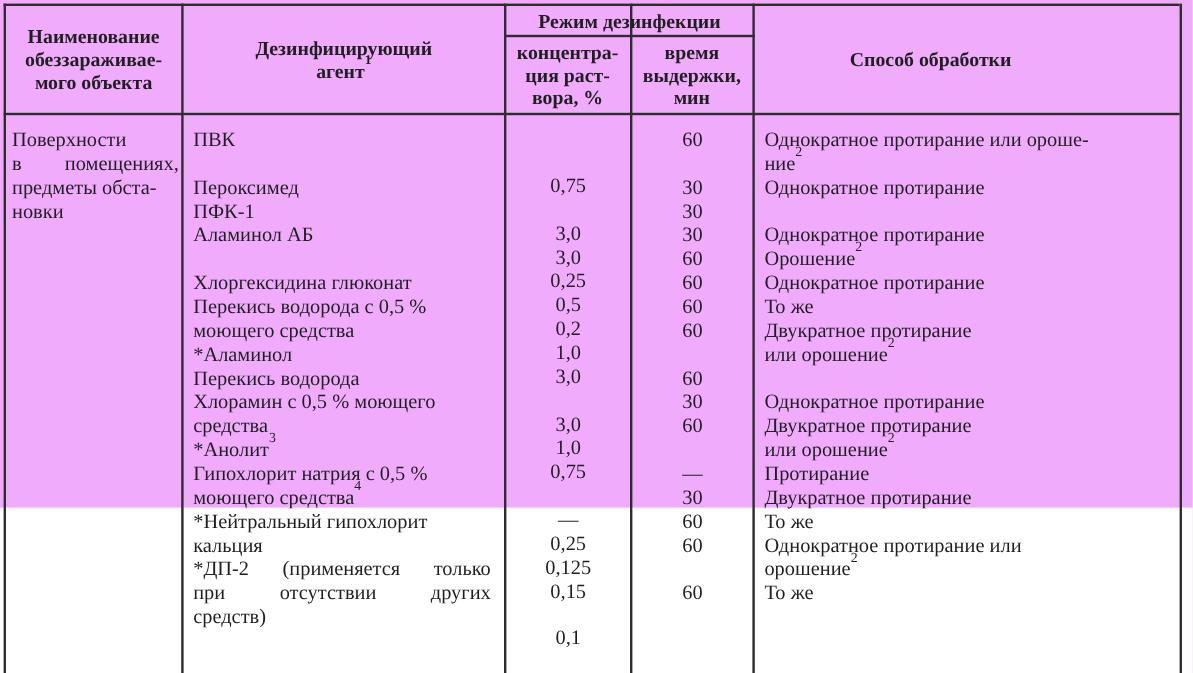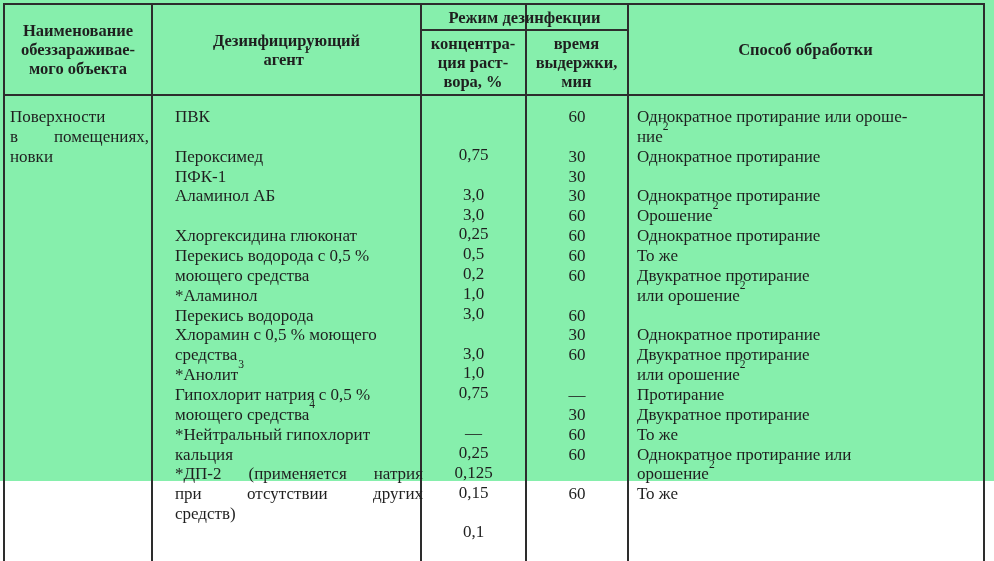--- a/index.html
+++ b/index.html
@@ -3,21 +3,21 @@
 <meta charset="utf-8">
 <style>
   * { margin:0; padding:0; box-sizing:border-box; }
   html,body { width:994px; height:561px; }
   body {
     background:#ffffff;
     font-family:"Liberation Serif","DejaVu Serif",serif;
     color:#1f1f1f;
     overflow:hidden;
   }
-  .page { position:relative; width:994px; height:481px; background:#86efac; }
+  .page { position:relative; width:994px; height:423px; background:#f0abfc; }
   .tbl  { position:absolute; left:3px; top:3px; width:982px; height:558px; }
 
   .vline { position:absolute; top:0; bottom:0; width:1.7px; background:#2d2d2d; }
   .v0 { left:0; }
   .v1 { left:148px; }
   .v2 { left:417px; }
   .v3 { left:522px; }
   .v4 { left:624px; }
   .v5 { left:980px; }
 
@@ -31,26 +31,26 @@
     display:flex; flex-direction:column; align-items:center; justify-content:center;
     font-weight:bold; text-align:center;
     font-size:16.5px;
   }
   .hcell .line { height:19px; line-height:19px; white-space:nowrap; }
   .hc-object { left:2px;   top:3px;  width:146px; height:87px; }
   .hc-agent  { left:151px; top:3px;  width:265px; height:87px; }
   .hc-regime { left:419px; top:3px;  width:205px; height:22px; }
   .hc-conc   { left:419px; top:29px; width:102px; height:61px; }
   .hc-time   { left:524px; top:29px; width:99px;  height:61px; }
-  .hc-method { left:627px; top:3px;  width:351px; height:87px; }
+  .hc-method { left:597px; top:3px;  width:351px; height:87px; }
 
   .bcol { position:absolute; top:104px; font-size:17px; }
   .bcol .line, .bcol .bline { height:19.86px; line-height:19.86px; white-space:nowrap; }
   .col-object { left:7px;   width:139px; }
-  .col-agent  { left:172px; width:248px; }
+  .col-agent  { left:158px; width:248px; }
   .col-conc   { left:419px; width:103px; text-align:center;margin-top:38px; }
   .col-time   { left:524px; width:100px; text-align:center; }
   .col-method { left:634px; width:344px; }
 
   .line.justify, .bline.justify {
     display:flex; justify-content:space-between; white-space:normal;
   }
   .line.justify span, .bline.justify span { white-space:nowrap; }
 
   sup {
@@ -107,20 +107,21 @@
     <div class="hcell hc-method">
       <div class="line">Способ обработки</div>
     </div>
 
     <div class="bcol col-object">
         <div class="line">Поверхности</div>
         <div class="line justify">
           <span>в</span>
           <span>помещениях,</span>
         </div>
+        <div class="line">предметы обста-</div>
         <div class="line">новки</div>
       </div>
 
     <div class="bcol col-agent" id="agent-col">
         <div class="bline">ПВК</div>
         <div class="bline"></div>
         <div class="bline">Пероксимед</div>
         <div class="bline">ПФК-1</div>
         <div class="bline">Аламинол АБ</div>
         <div class="bline"></div>
@@ -132,21 +133,21 @@
         <div class="bline">Хлорамин с 0,5 % моющего</div>
         <div class="bline">средства</div>
         <div class="bline">*Анолит<sup>3</sup></div>
         <div class="bline">Гипохлорит натрия с 0,5 %</div>
         <div class="bline">моющего средства<sup>4</sup></div>
         <div class="bline">*Нейтральный гипохлорит</div>
         <div class="bline">кальция</div>
         <div class="bline justify">
           <span>*ДП-2</span>
           <span>(применяется</span>
-          <span>натрия</span>
+          <span>только</span>
         </div>
         <div class="bline justify">
           <span>при</span>
           <span>отсутствии</span>
           <span>других</span>
         </div>
         <div class="bline">средств)</div>
       </div>
     <div class="bcol col-conc" id="conc-col">
         <div class="bline">0,75</div>

